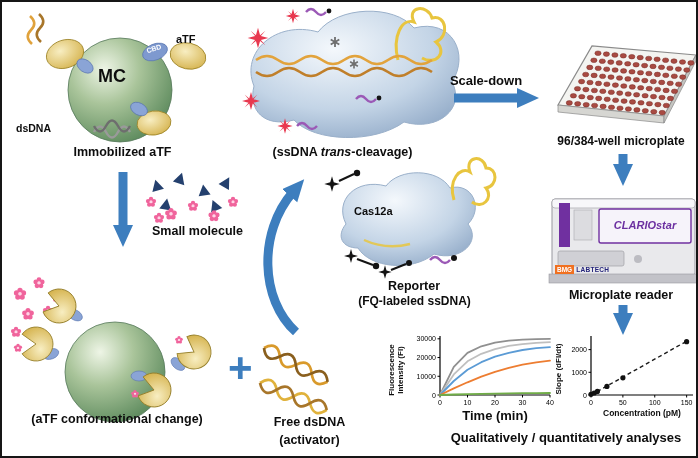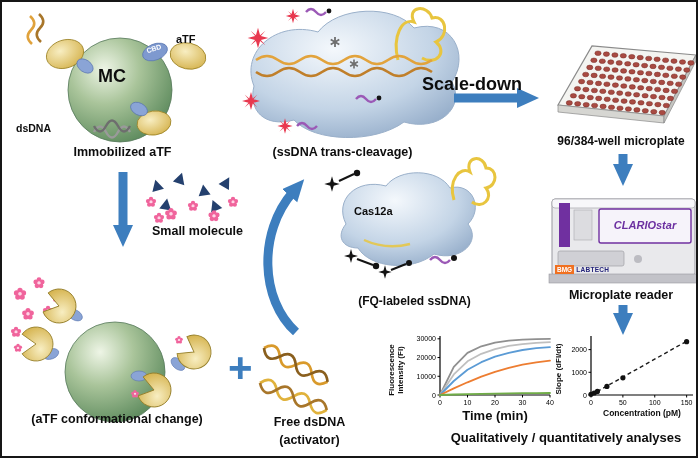--- a/index.html
+++ b/index.html
@@ -279,33 +279,34 @@
 
   <div class="lbl" style="left:96px;top:64px;font-size:18px">MC</div>
   <div class="lbl ctr" style="left:139px;top:43px;width:26px;font-size:7px;color:#fff;transform:rotate(-18deg)">CBD</div>
   <div class="lbl" style="left:174px;top:31px;font-size:11px">aTF</div>
   <div class="lbl" style="left:14px;top:120px;font-size:10.5px">dsDNA</div>
   <div class="lbl ctr" style="left:38px;top:143px;width:165px;font-size:12.5px">Immobilized aTF</div>
 
   <div class="lbl ctr" style="left:138px;top:222px;width:115px;font-size:12.5px">Small molecule</div>
   <div class="lbl ctr" style="left:6px;top:410px;width:218px;font-size:12.5px">(aTF conformational change)</div>
 
-  <div class="lbl ctr" style="left:248px;top:143px;width:185px;font-size:12.5px"><span>(ssDNA </span><span style="">trans</span><span>-cleavage)</span></div>
-
-  <div class="lbl ctr" style="left:420px;top:72px;width:100px;font-size:18px">Scale-down</div>
+  <div class="lbl ctr" style="left:248px;top:143px;width:185px;font-size:12.5px"><span>(ssDNA </span><span style="font-style:italic">trans</span><span>-cleavage)</span></div>
+
+  <div class="lbl ctr" style="left:434px;top:72px;width:100px;font-size:13px">Scale-down</div>
   <div class="lbl ctr" style="left:543px;top:133px;width:152px;font-size:12px">96/384-well microplate</div>
 
   <div class="lbl ctr" style="left:598px;top:217px;width:90px;font-size:11px;font-style:italic;color:#6b2fa0">CLARIOstar</div>
   <div class="brand" style="left:553px;top:263px">
     <span class="bmg">BMG</span>
     <span class="labtech">LABTECH</span>
   </div>
   <div class="lbl ctr" style="left:543px;top:286px;width:152px;font-size:12.5px">Microplate reader</div>
 
   <div class="lbl" style="left:352px;top:203px;font-size:11px">Cas12a</div>
+  <div class="lbl ctr" style="left:337px;top:277px;width:150px;font-size:12.5px">Reporter</div>
   <div class="lbl ctr" style="left:330px;top:293px;width:165px;font-size:12px">(FQ-labeled ssDNA)</div>
 
   <div class="lbl" style="left:226px;top:342px;font-size:42px;color:#3d7ebe">+</div>
   <div class="lbl ctr" style="left:250px;top:413px;width:115px;font-size:12.5px">Free dsDNA</div>
   <div class="lbl ctr" style="left:250px;top:431px;width:115px;font-size:12.5px">(activator)</div>
 
   <svg id="chart1" class="chart" width="145" height="76" style="left:408px;top:330px">
       <line x1="30" y1="63" x2="30" y2="4" stroke="#000" stroke-width="1.2"></line>
       <line x1="30" y1="63" x2="140" y2="63" stroke="#000" stroke-width="1.2"></line>
       <line x1="30" y1="63" x2="30" y2="65.5" stroke="#000" stroke-width="1"></line>

